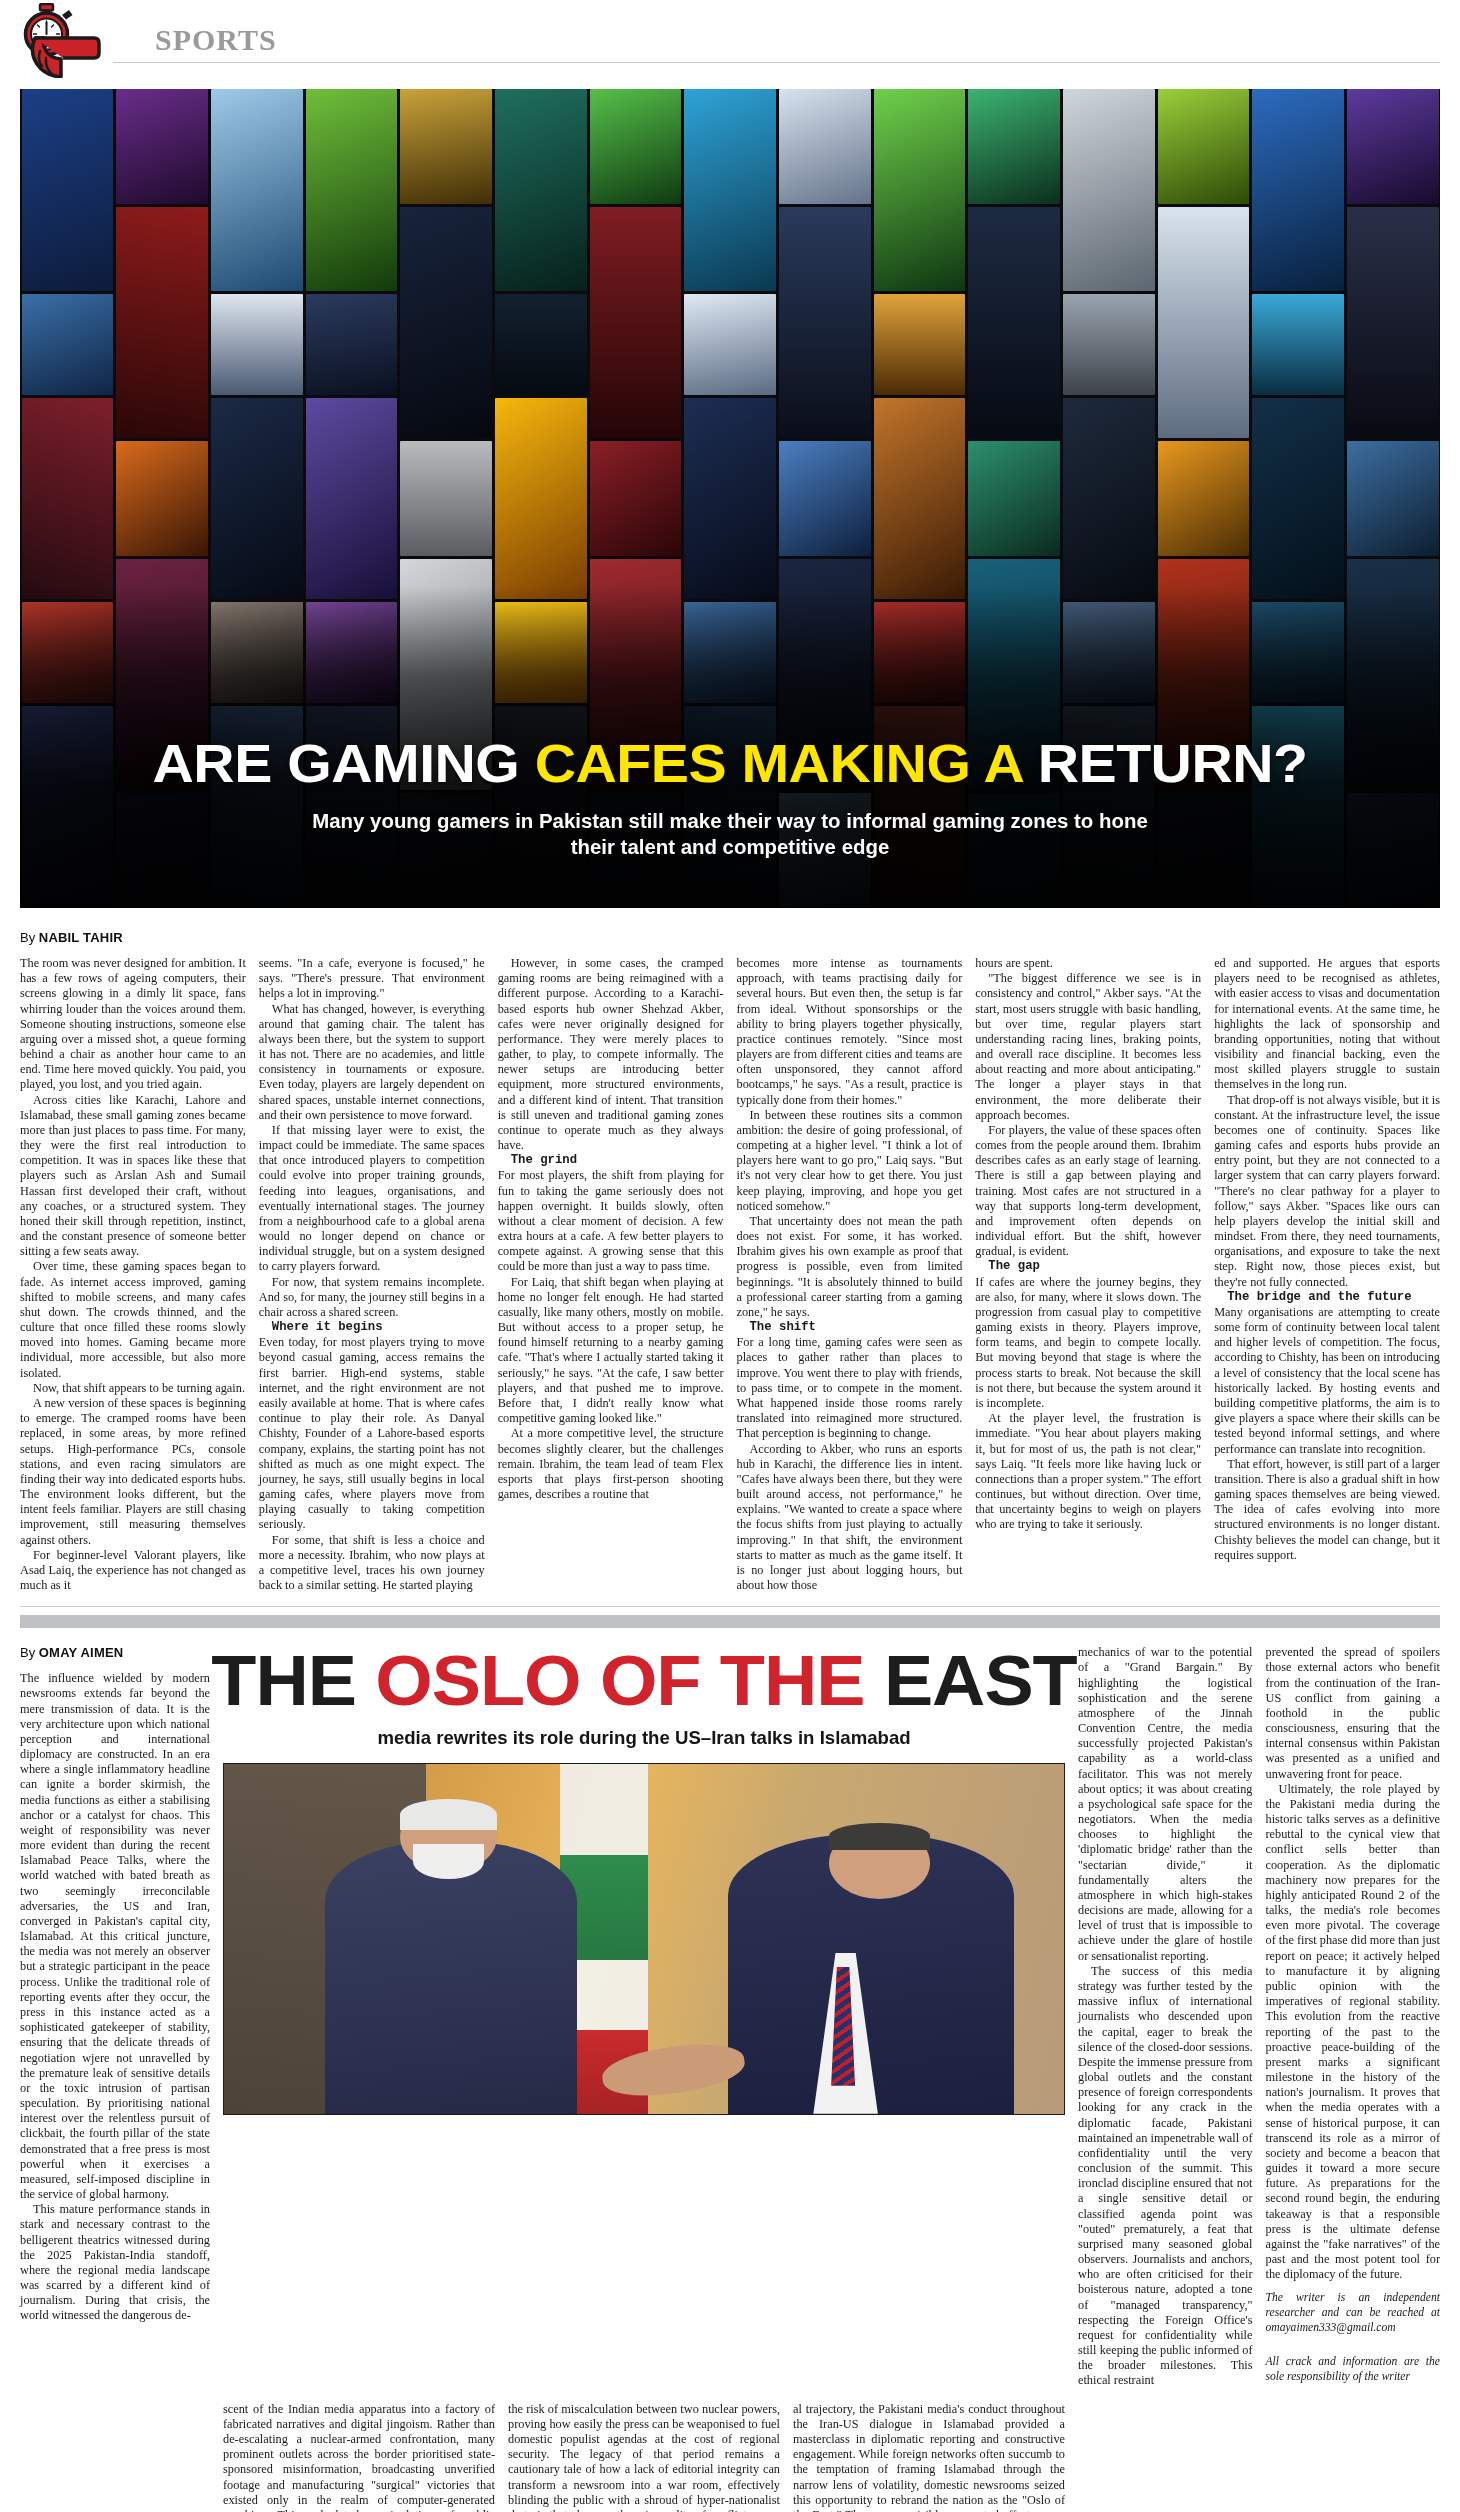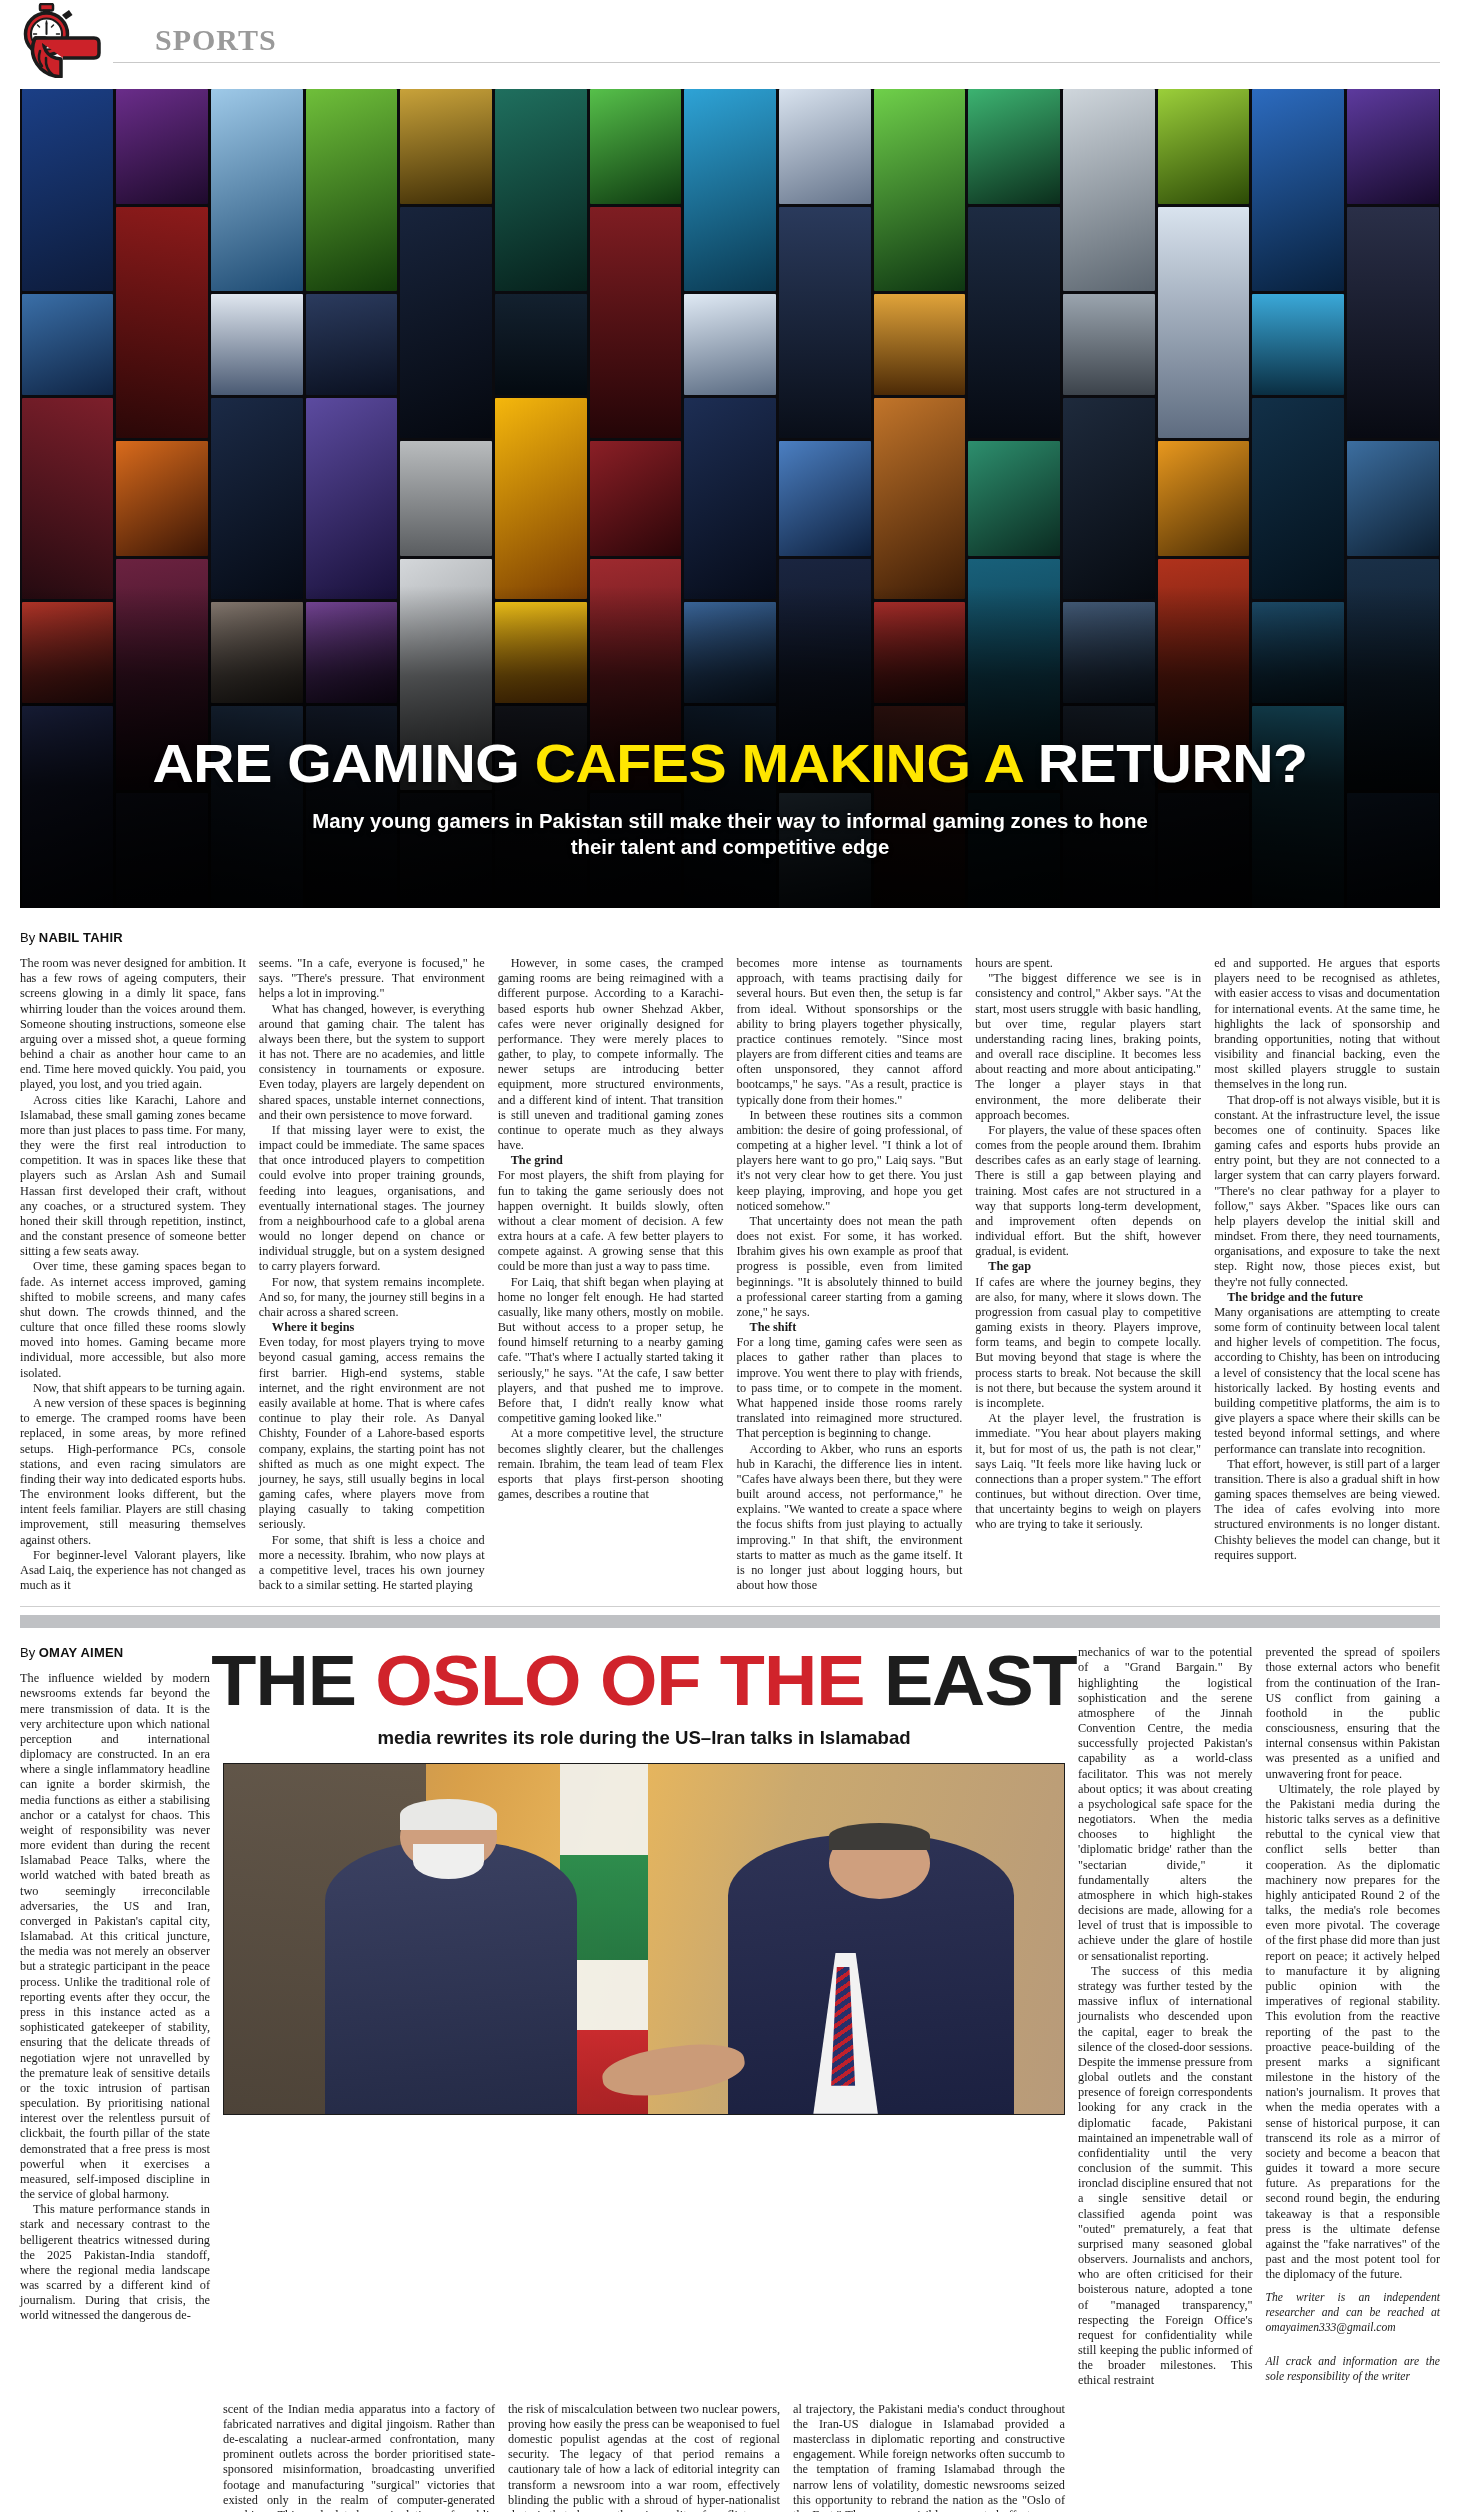--- a/index.html
+++ b/index.html
@@ -69,21 +69,21 @@
   }
   .byline b{font-weight:700;letter-spacing:0.2px;}
   .cols{display:flex;gap:13px;}
   .col{flex:1 1 0;min-width:0;}
   .col p{
     margin:0;font-size:12.3px;line-height:1.235;text-align:justify;
     text-indent:13px;hyphens:auto;
   }
   .col p.lead{text-indent:0;}
   .subhead{
-    font-family:Liberation Serif, serif;
+    font-family:Liberation Mono, monospace;
     font-weight:700;font-size:13px;margin:8px 0 2px 0;text-indent:0;line-height:1.2;
   }
   .rule-thin{height:1px;background:#cfcfcf;margin:13px 20px 0 20px;}
   .band{height:13px;background:#bfc1c4;margin:8px 20px 0 20px;}
 
   
   .a2-top{display:flex;gap:13px;margin:17px 20px 0 20px;}
   .a2-left{width:190px;flex:0 0 190px;}
   .a2-left .byline{margin-top:0;}
   .a2-mid{flex:1 1 auto;min-width:0;}

